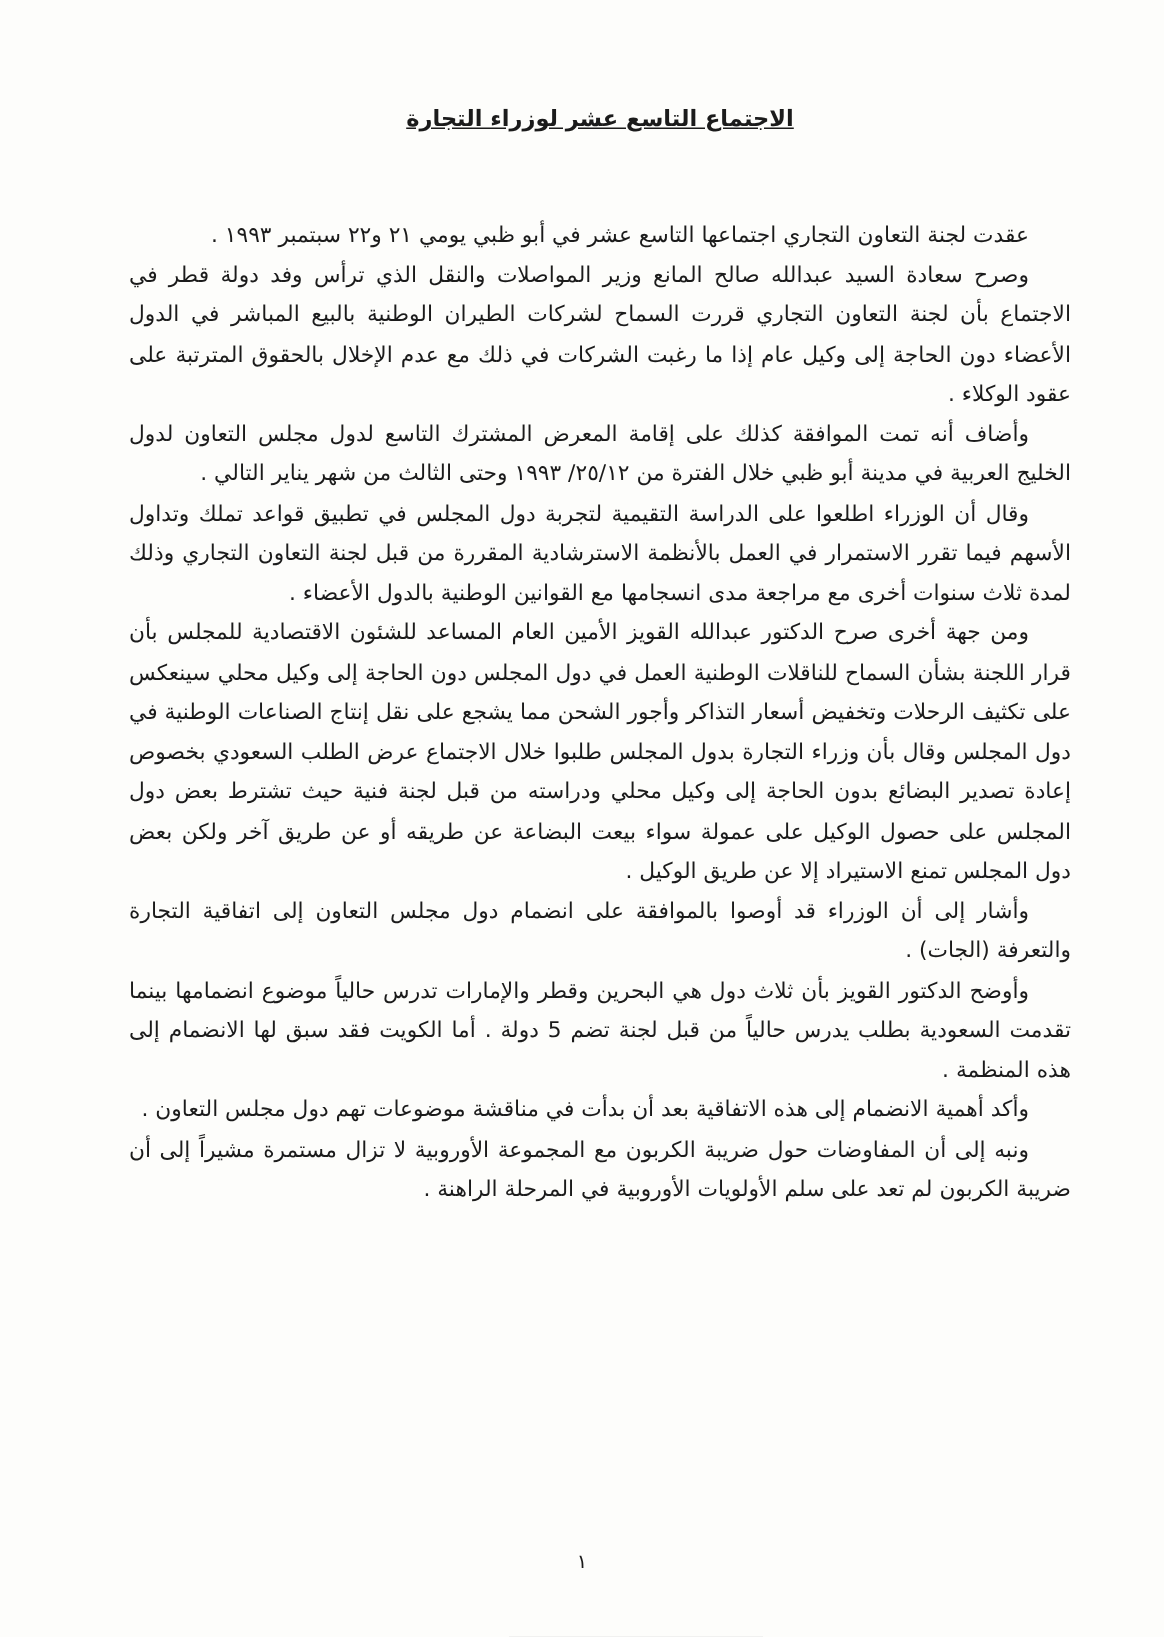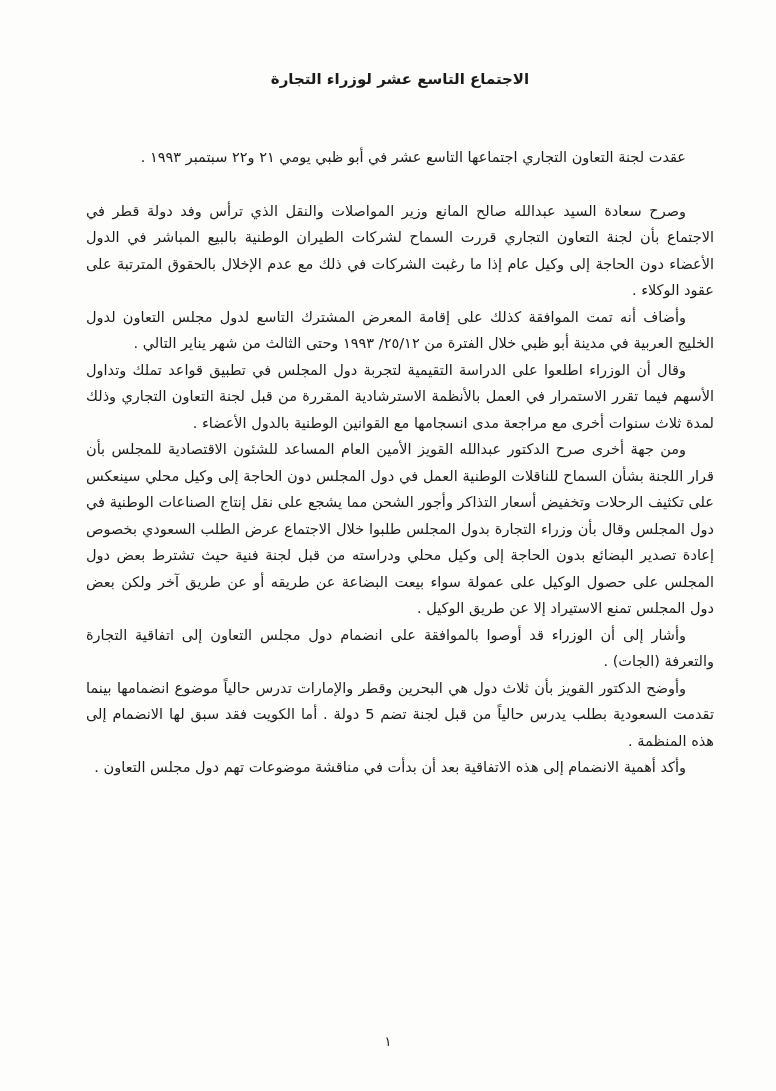--- a/index.html
+++ b/index.html
@@ -19,37 +19,37 @@
     box-sizing: border-box;
     overflow: hidden;
   }
   .content {
     padding: 70px 62px 0 86px;
   }
   .title-block {
     text-align: center;
     font-weight: bold;
     font-size: 15px;
+    text-decoration: underline;
   }
   .title-line {
     margin: 0 0 33px 0;
     line-height: 1.2;
   }
   .body-text {
     margin-top: 56px;
     font-size: 14.5px;
     line-height: 26.5px;
     text-align: justify;
   }
   .body-text p {
     margin: 0;
     text-indent: 28px;
   }
   .body-text p.lead {
-    margin-bottom: 27px;
   }
   .page-number {
     position: absolute;
     bottom: 42px;
     left: 0;
     right: 0;
     text-align: center;
     font-size: 13px;
     color: #1b1b1b;
   }
@@ -66,18 +66,19 @@
 
     <div class="body-text">
       <p class="lead">عقدت لجنة التعاون التجاري اجتماعها التاسع عشر في أبو ظبي يومي ٢١ و٢٢ سبتمبر ١٩٩٣ .</p>
       <p>وصرح سعادة السيد عبدالله صالح المانع وزير المواصلات والنقل الذي ترأس وفد دولة قطر في الاجتماع بأن لجنة التعاون التجاري قررت السماح لشركات الطيران الوطنية بالبيع المباشر في الدول الأعضاء دون الحاجة إلى وكيل عام إذا ما رغبت الشركات في ذلك مع عدم الإخلال بالحقوق المترتبة على عقود الوكلاء .</p>
       <p>وأضاف أنه تمت الموافقة كذلك على إقامة المعرض المشترك التاسع لدول مجلس التعاون لدول الخليج العربية في مدينة أبو ظبي خلال الفترة من ٢٥/١٢/ ١٩٩٣ وحتى الثالث من شهر يناير التالي .</p>
       <p>وقال أن الوزراء اطلعوا على الدراسة التقيمية لتجربة دول المجلس في تطبيق قواعد تملك وتداول الأسهم فيما تقرر الاستمرار في العمل بالأنظمة الاسترشادية المقررة من قبل لجنة التعاون التجاري وذلك لمدة ثلاث سنوات أخرى مع مراجعة مدى انسجامها مع القوانين الوطنية بالدول الأعضاء .</p>
       <p>ومن جهة أخرى صرح الدكتور عبدالله القويز الأمين العام المساعد للشئون الاقتصادية للمجلس بأن قرار اللجنة بشأن السماح للناقلات الوطنية العمل في دول المجلس دون الحاجة إلى وكيل محلي سينعكس على تكثيف الرحلات وتخفيض أسعار التذاكر وأجور الشحن مما يشجع على نقل إنتاج الصناعات الوطنية في دول المجلس وقال بأن وزراء التجارة بدول المجلس طلبوا خلال الاجتماع عرض الطلب السعودي بخصوص إعادة تصدير البضائع بدون الحاجة إلى وكيل محلي ودراسته من قبل لجنة فنية حيث تشترط بعض دول المجلس على حصول الوكيل على عمولة سواء بيعت البضاعة عن طريقه أو عن طريق آخر ولكن بعض دول المجلس تمنع الاستيراد إلا عن طريق الوكيل .</p>
       <p>وأشار إلى أن الوزراء قد أوصوا بالموافقة على انضمام دول مجلس التعاون إلى اتفاقية التجارة والتعرفة (الجات) .</p>
       <p>وأوضح الدكتور القويز بأن ثلاث دول هي البحرين وقطر والإمارات تدرس حالياً موضوع انضمامها بينما تقدمت السعودية بطلب يدرس حالياً من قبل لجنة تضم 5 دولة . أما الكويت فقد سبق لها الانضمام إلى هذه المنظمة .</p>
       <p>وأكد أهمية الانضمام إلى هذه الاتفاقية بعد أن بدأت في مناقشة موضوعات تهم دول مجلس التعاون .</p>
+      <p>ونبه إلى أن المفاوضات حول ضريبة الكربون مع المجموعة الأوروبية لا تزال مستمرة مشيراً إلى أن ضريبة الكربون لم تعد على سلم الأولويات الأوروبية في المرحلة الراهنة .</p>
     </div>
 
   </div>
 
   <div class="page-number">١</div>
 </div>
 
 </body></html>

